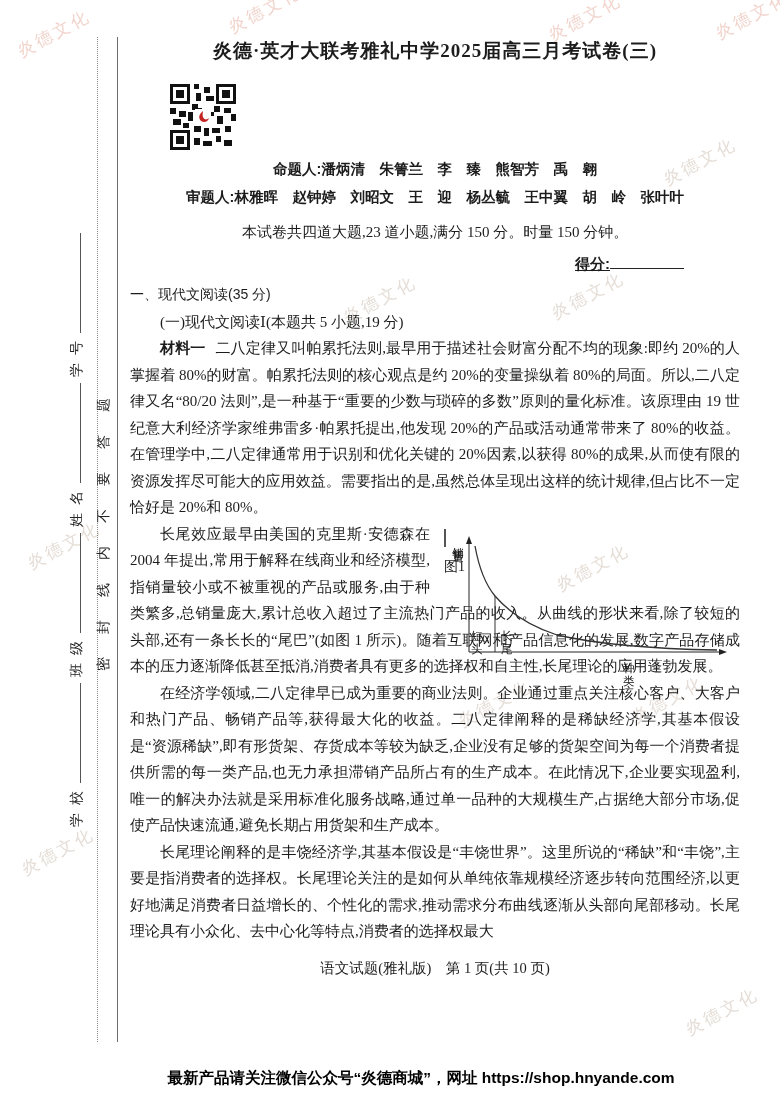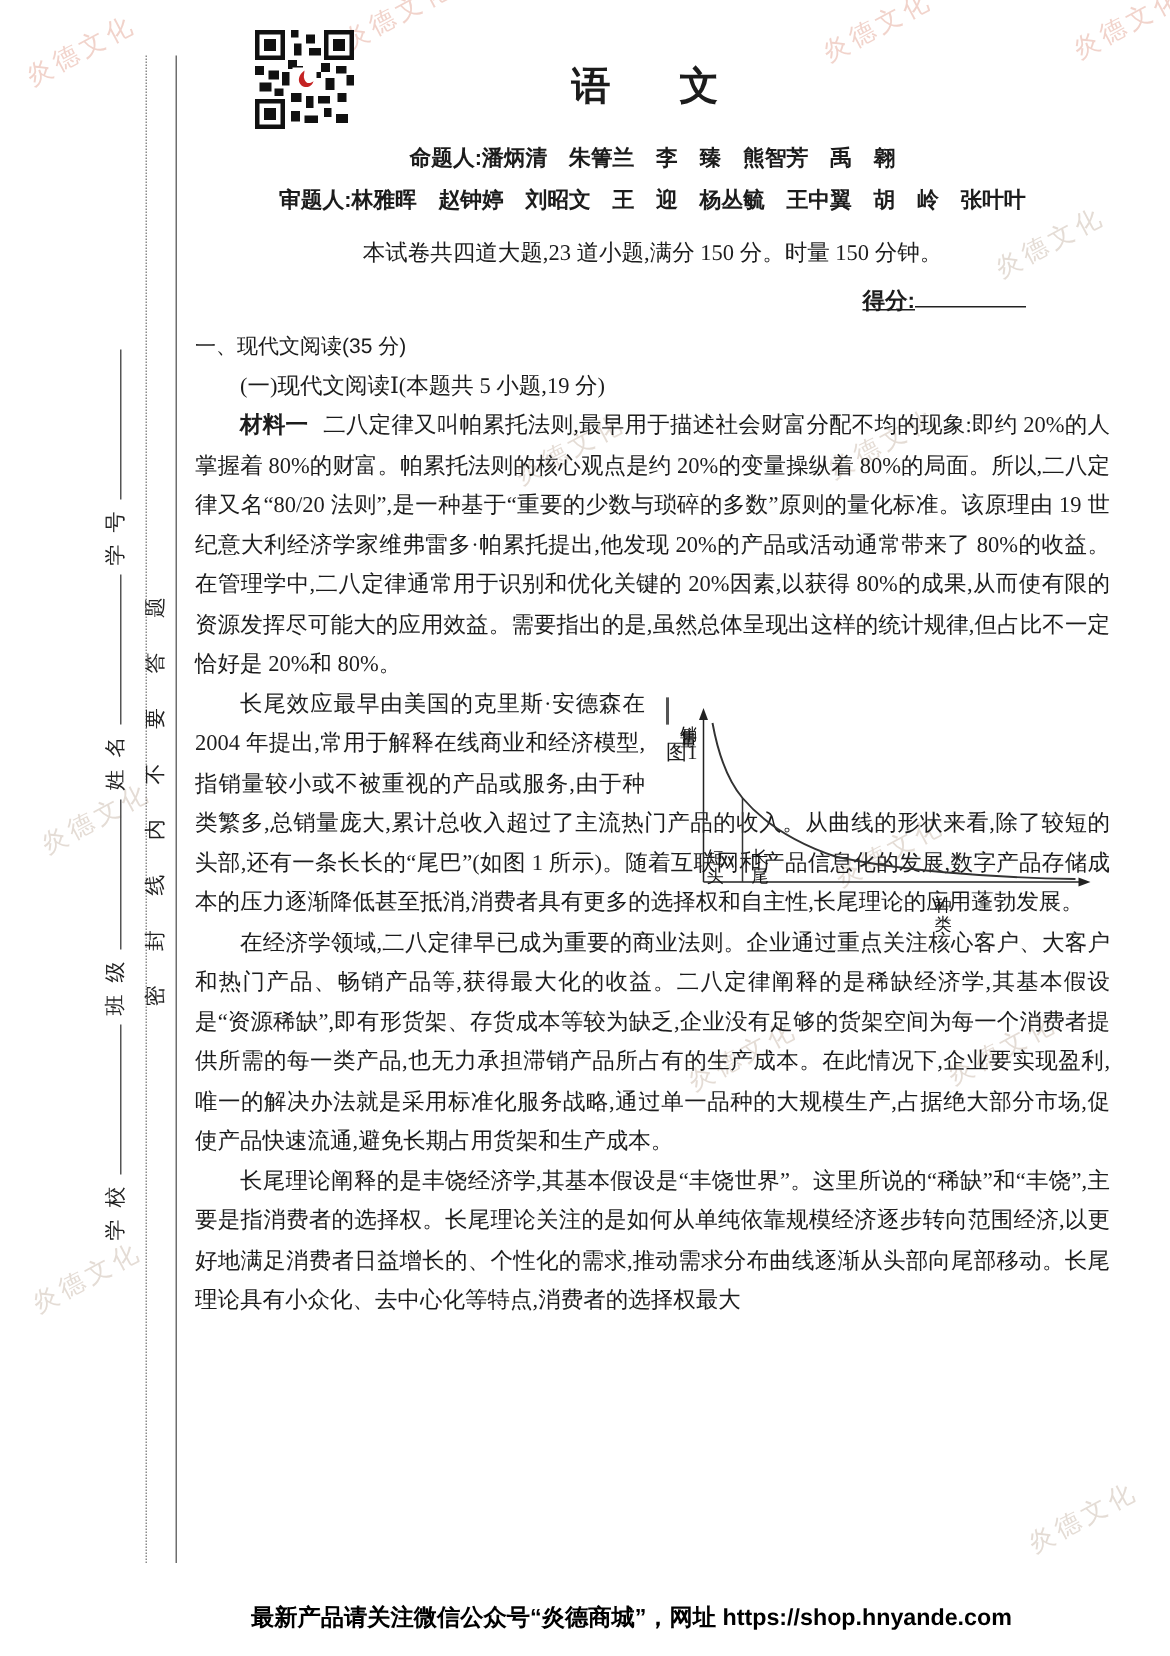--- a/index.html
+++ b/index.html
@@ -75,20 +75,21 @@
   <div class="rail-solid"></div>
 
   <div class="side-fields">
     <span class="fld-label">学校</span><span class="fld-line"></span><span class="fld-label">班级</span><span class="fld-line"></span><span class="fld-label">姓名</span><span class="fld-line"></span><span class="fld-label">学号</span><span class="fld-line"></span>
   </div>
 
   <div class="seal-text">密封线内不要答题</div>
 
   <div class="main">
 
+    <div class="exam-title">炎德·英才大联考雅礼中学2025届高三月考试卷(三)</div>
 
     <div class="head-row">
       <svg class="qr" viewBox="0 0 66 66">
         <rect x="0" y="0" width="66" height="66" fill="#fff"></rect>
         <g fill="#111">
           <rect x="0" y="0" width="20" height="20"></rect>
             <rect x="46" y="0" width="20" height="20"></rect>
             <rect x="0" y="46" width="20" height="20"></rect>
         </g>
         <g fill="#fff">
@@ -121,21 +122,20 @@
           <rect x="24" y="54" width="6" height="7"></rect>
             <rect x="33" y="57" width="9" height="5"></rect>
             <rect x="46" y="52" width="5" height="6"></rect>
           <rect x="54" y="56" width="8" height="6"></rect>
             <rect x="28" y="24" width="4" height="4"></rect>
             <rect x="40" y="28" width="4" height="4"></rect>
         </g>
         <rect x="25" y="25" width="16" height="16" fill="#fff"></rect>
         <path d="M33 27 C29 30 28 34 31 37 C34 39 38 38 39 34 C37 36 34 36 33 33 C32 31 33 29 33 27 Z" fill="#c42323"></path>
       </svg>
-      <div class="subject">语　文</div>
     </div>
 
     <div class="persons first">命题人:潘炳清　朱箐兰　李　臻　熊智芳　禹　翱</div>
     <div class="persons second">审题人:林雅晖　赵钟婷　刘昭文　王　迎　杨丛毓　王中翼　胡　岭　张叶叶</div>
 
     <div class="exam-info">本试卷共四道大题,23 道小题,满分 150 分。时量 150 分钟。</div>
 
     <div class="score-row">
       <span>得分:</span><span class="score-blank"></span>
     </div>
@@ -164,17 +164,18 @@
           <span class="fig-label xlab">种类</span>
         </span>
         <span class="fig-caption">图1</span>
       </span>
       <span>长尾效应最早由美国的克里斯·安德森在 2004 年提出,常用于解释在线商业和经济模型,指销量较小或不被重视的产品或服务,由于种类繁多,总销量庞大,累计总收入超过了主流热门产品的收入。从曲线的形状来看,除了较短的头部,还有一条长长的“尾巴”(如图 1 所示)。随着互联网和产品信息化的发展,数字产品存储成本的压力逐渐降低甚至抵消,消费者具有更多的选择权和自主性,长尾理论的应用蓬勃发展。</span>
     </div>
 
     <div class="para">在经济学领域,二八定律早已成为重要的商业法则。企业通过重点关注核心客户、大客户和热门产品、畅销产品等,获得最大化的收益。二八定律阐释的是稀缺经济学,其基本假设是“资源稀缺”,即有形货架、存货成本等较为缺乏,企业没有足够的货架空间为每一个消费者提供所需的每一类产品,也无力承担滞销产品所占有的生产成本。在此情况下,企业要实现盈利,唯一的解决办法就是采用标准化服务战略,通过单一品种的大规模生产,占据绝大部分市场,促使产品快速流通,避免长期占用货架和生产成本。</div>
     <div class="para">长尾理论阐释的是丰饶经济学,其基本假设是“丰饶世界”。这里所说的“稀缺”和“丰饶”,主要是指消费者的选择权。长尾理论关注的是如何从单纯依靠规模经济逐步转向范围经济,以更好地满足消费者日益增长的、个性化的需求,推动需求分布曲线逐渐从头部向尾部移动。长尾理论具有小众化、去中心化等特点,消费者的选择权最大</div>
 
+    <div class="footer-line">语文试题(雅礼版)　第 1 页(共 10 页)</div>
   </div>
 
   <div class="promo">最新产品请关注微信公众号“炎德商城”，网址 https://shop.hnyande.com</div>
 
 </div>
 
 </body></html>

